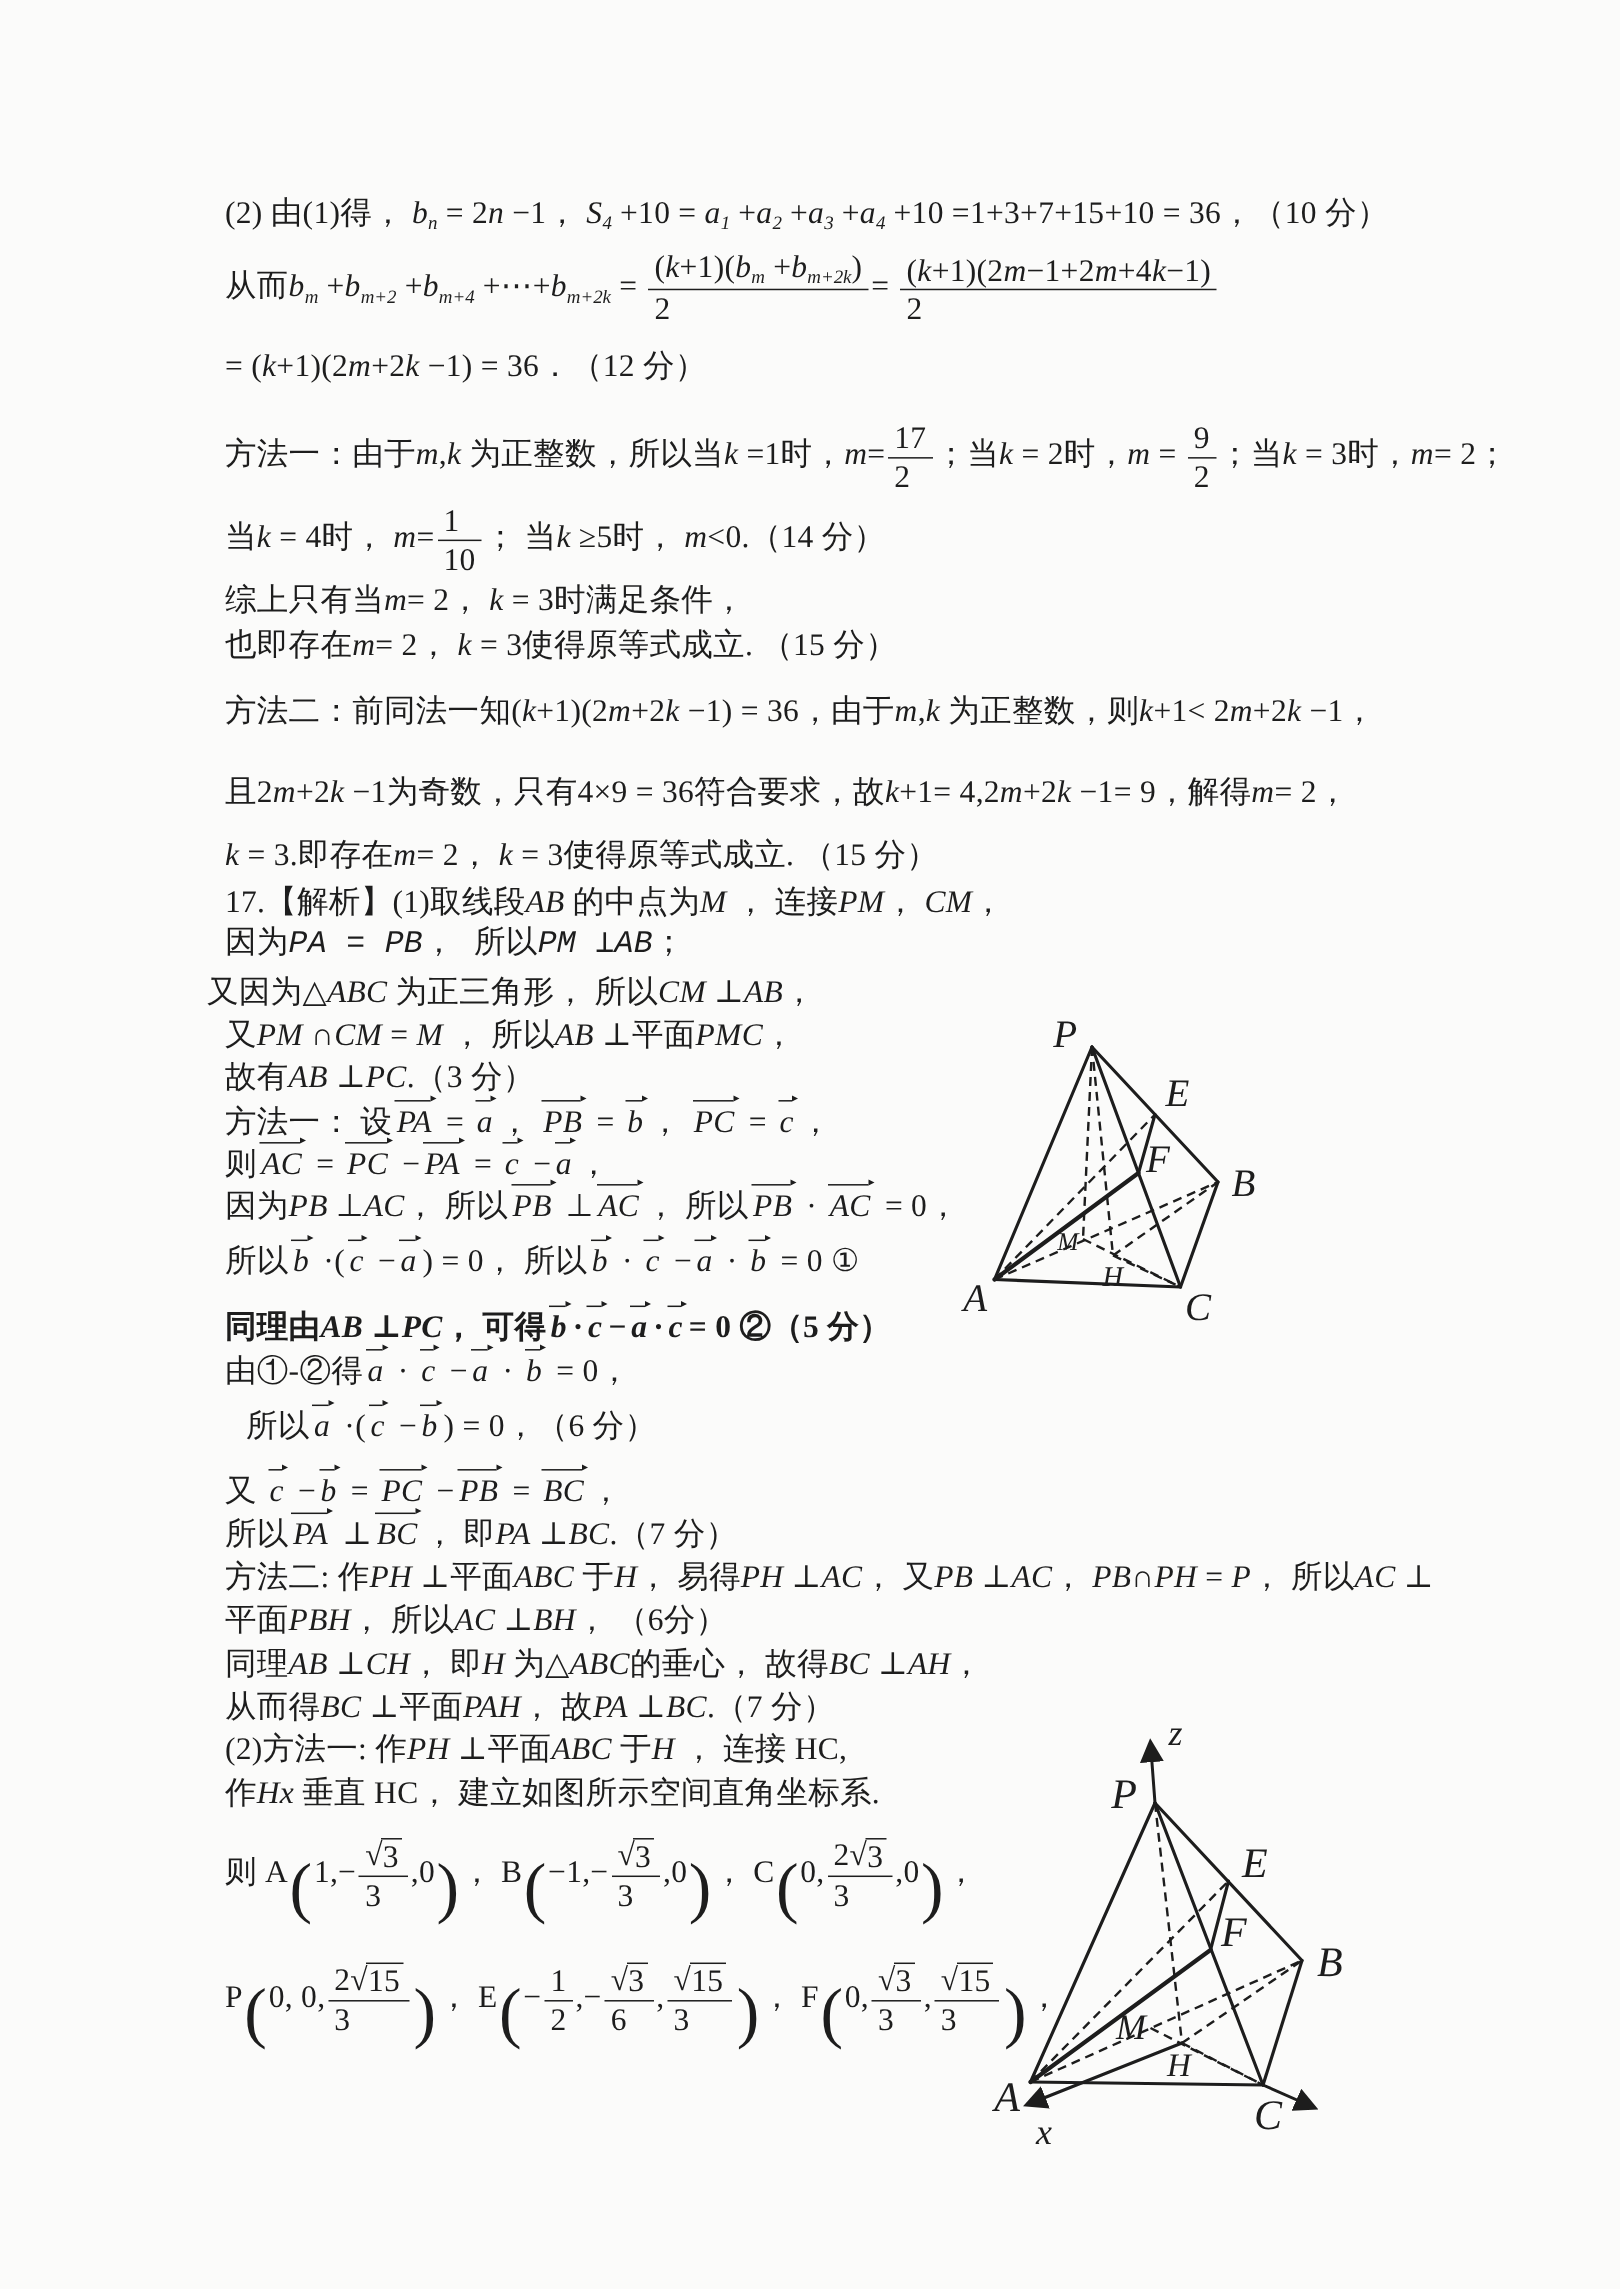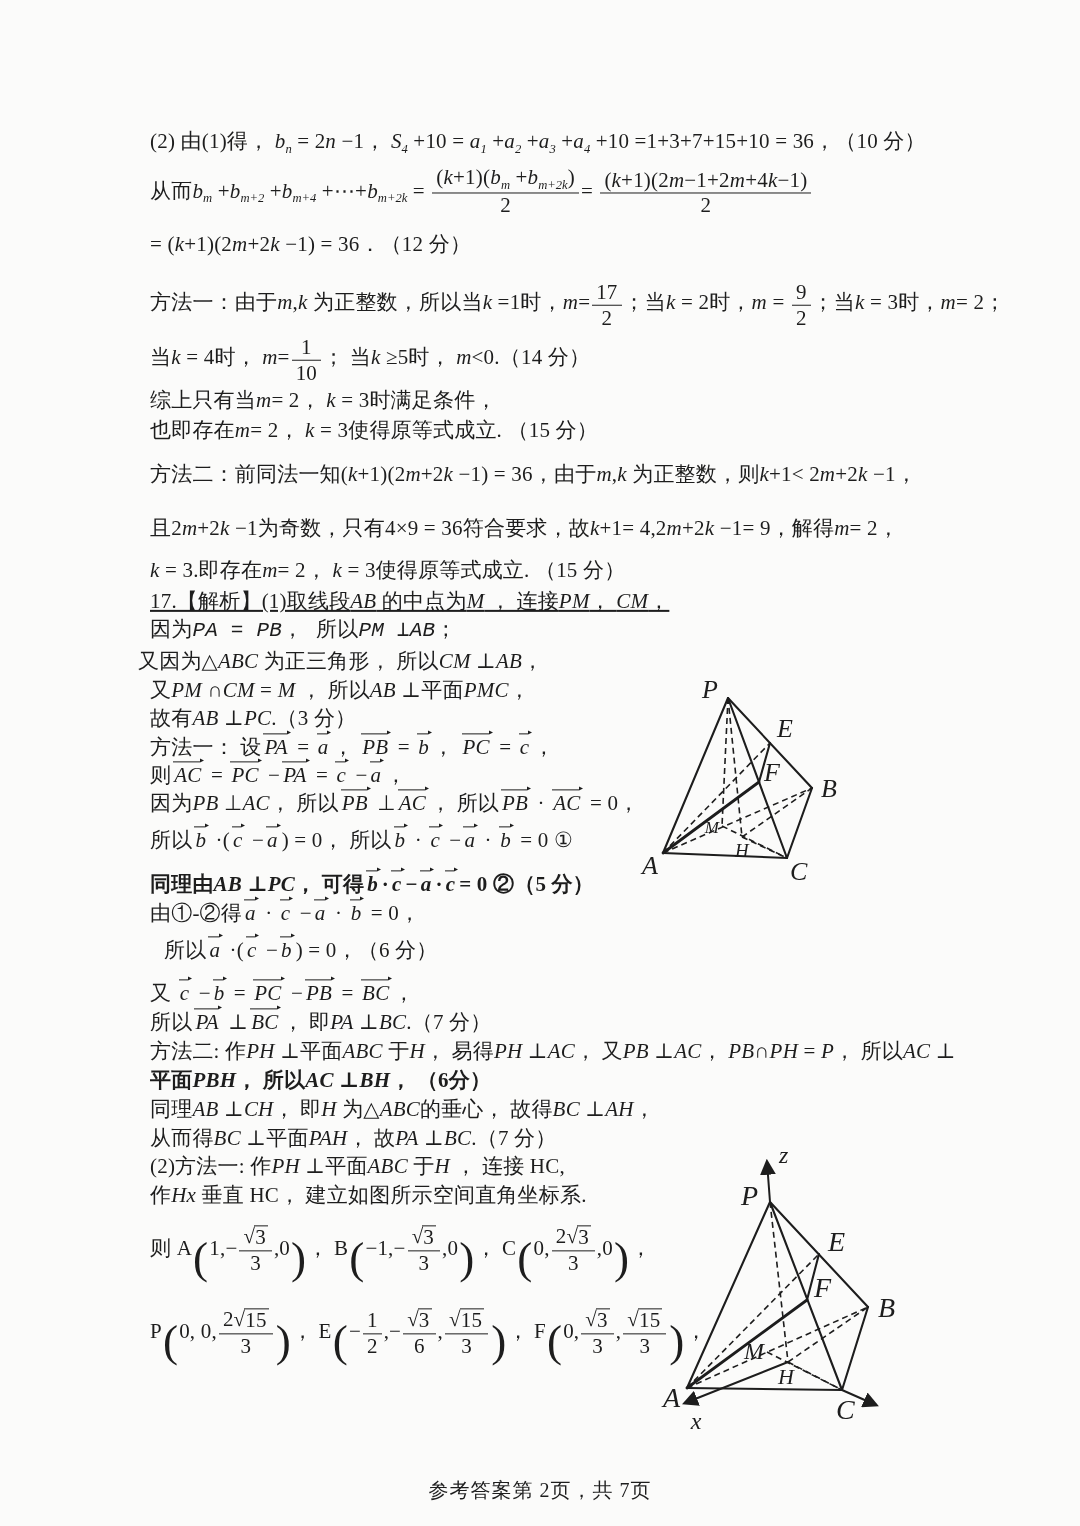--- a/index.html
+++ b/index.html
@@ -17,21 +17,21 @@
     position:absolute;
     transform:translateY(-50%);
     white-space:nowrap;
     font-size:21px;
     line-height:1.25;
     letter-spacing:0.2px;
   }
   .it{font-style:italic;}
   sub.ss{font-size:60%;font-style:italic;vertical-align:-0.35em;letter-spacing:0;}
   
-  .fr{display:inline-block;vertical-align:-0.72em;text-align:center;margin:0 2px;}
+  .fr{display:inline-block;vertical-align:-0.72em;text-align:left;margin:0 2px;}
   .fr .nu{display:block;border-bottom:1.4px solid currentColor;padding:0 4px;line-height:1.18;}
   .fr .de{display:block;padding:0 4px;line-height:1.18;}
   
   .ol{position:relative;display:inline-block;font-style:italic;padding:3px 3px 0 2px;line-height:1.05;margin:0 1px;}
   .ol::before{content:"";position:absolute;top:0;left:1px;right:4px;border-top:1.4px solid currentColor;}
   .ol::after{content:"";position:absolute;top:-2.6px;right:0;width:0;height:0;
     border-left:4.5px solid currentColor;border-top:2.8px solid transparent;border-bottom:2.8px solid transparent;}
   
   .rt{display:inline-flex;align-items:flex-start;}
   .rt .rs{line-height:1.08;}
@@ -54,36 +54,36 @@
       <div class="line" style="top: 143px; left: 150px;">(2) 由(1)得， <span class="it">b</span><sub class="ss">n</sub> = 2<span class="it">n</span> −1， <span class="it">S</span><sub class="ss">4</sub> +10 = <span class="it">a</span><sub class="ss">1</sub> +<span class="it">a</span><sub class="ss">2</sub> +<span class="it">a</span><sub class="ss">3</sub> +<span class="it">a</span><sub class="ss">4</sub> +10 =1+3+7+15+10 = 36，（10 分）</div>
       <div class="line" style="top: 192px; left: 150px;">从而<span class="it">b</span><sub class="ss">m</sub> +<span class="it">b</span><sub class="ss">m+2</sub> +<span class="it">b</span><sub class="ss">m+4</sub> +⋯+<span class="it">b</span><sub class="ss">m+2k</sub> = <span class="fr"><span class="nu">(<span class="it">k</span>+1)(<span class="it">b</span><sub class="ss">m</sub> +<span class="it">b</span><sub class="ss">m+2k</sub>)</span><span class="de">2</span></span>= <span class="fr"><span class="nu">(<span class="it">k</span>+1)(2<span class="it">m</span>−1+2<span class="it">m</span>+4<span class="it">k</span>−1)</span><span class="de">2</span></span></div>
       <div class="line" style="top: 244px; left: 150px;">= (<span class="it">k</span>+1)(2<span class="it">m</span>+2<span class="it">k</span> −1) = 36．（12 分）</div>
       <div class="line" style="top: 305px; left: 150px;">方法一：由于<span class="it">m</span>,<span class="it">k</span> 为正整数，所以当<span class="it">k</span> =1时，<span class="it">m</span>=<span class="fr"><span class="nu">17</span><span class="de">2</span></span>；当<span class="it">k</span> = 2时，<span class="it">m</span> = <span class="fr"><span class="nu">9</span><span class="de">2</span></span>；当<span class="it">k</span> = 3时，<span class="it">m</span>= 2；</div>
       <div class="line" style="top: 360px; left: 150px;">当<span class="it">k</span> = 4时， <span class="it">m</span>=<span class="fr"><span class="nu">1</span><span class="de">10</span></span>； 当<span class="it">k</span> ≥5时， <span class="it">m</span>&lt;0.（14 分）</div>
       <div class="line" style="top: 400px; left: 150px;">综上只有当<span class="it">m</span>= 2， <span class="it">k</span> = 3时满足条件，</div>
       <div class="line" style="top: 430px; left: 150px;">也即存在<span class="it">m</span>= 2， <span class="it">k</span> = 3使得原等式成立. （15 分）</div>
       <div class="line" style="top: 474px; left: 150px;">方法二：前同法一知(<span class="it">k</span>+1)(2<span class="it">m</span>+2<span class="it">k</span> −1) = 36，由于<span class="it">m</span>,<span class="it">k</span> 为正整数，则<span class="it">k</span>+1&lt; 2<span class="it">m</span>+2<span class="it">k</span> −1，</div>
       <div class="line" style="top: 528px; left: 150px;">且2<span class="it">m</span>+2<span class="it">k</span> −1为奇数，只有4×9 = 36符合要求，故<span class="it">k</span>+1= 4,2<span class="it">m</span>+2<span class="it">k</span> −1= 9，解得<span class="it">m</span>= 2，</div>
       <div class="line" style="top: 570px; left: 150px;"><span class="it">k</span> = 3.即存在<span class="it">m</span>= 2， <span class="it">k</span> = 3使得原等式成立. （15 分）</div>
-      <div class="line" style="top: 601px; left: 150px; text-decoration: underline;">17.【解析】(1)取线段<span class="it">AB</span> 的中点为<span class="it">M</span> ， 连接<span class="it">PM</span>， <span class="it">CM</span>，</div>
+      <div class="line" style="top: 601px; left: 150px;">17.【解析】(1)取线段<span class="it">AB</span> 的中点为<span class="it">M</span> ， 连接<span class="it">PM</span>， <span class="it">CM</span>，</div>
       <div class="line" style="top: 631px; left: 150px; font-family: Liberation Mono, monospace;">因为<span class="it">PA</span> = <span class="it">PB</span>， 所以<span class="it">PM</span> ⊥<span class="it">AB</span>；</div>
       <div class="line" style="top: 661px; left: 138px;">又因为△<span class="it">ABC</span> 为正三角形， 所以<span class="it">CM</span> ⊥<span class="it">AB</span>，</div>
       <div class="line" style="top: 690px; left: 150px;">又<span class="it">PM</span> ∩<span class="it">CM</span> = <span class="it">M</span> ， 所以<span class="it">AB</span> ⊥平面<span class="it">PMC</span>，</div>
       <div class="line" style="top: 718px; left: 150px;">故有<span class="it">AB</span> ⊥<span class="it">PC</span>.（3 分）</div>
       <div class="line" style="top: 747px; left: 150px;">方法一： 设<span class="ol">PA</span> = <span class="ol">a</span>， <span class="ol">PB</span> = <span class="ol">b</span>， <span class="ol">PC</span> = <span class="ol">c</span>，</div>
       <div class="line" style="top: 775px; left: 150px;">则<span class="ol">AC</span> = <span class="ol">PC</span> −<span class="ol">PA</span> = <span class="ol">c</span> −<span class="ol">a</span>，</div>
       <div class="line" style="top: 803px; left: 150px; font-family: Liberation Serif, serif;">因为<span class="it">PB</span> ⊥<span class="it">AC</span>， 所以<span class="ol">PB</span> ⊥<span class="ol">AC</span>， 所以<span class="ol">PB</span> · <span class="ol">AC</span> = 0，</div>
       <div class="line" style="top: 840px; left: 150px;">所以<span class="ol">b</span> ·(<span class="ol">c</span> −<span class="ol">a</span>) = 0， 所以<span class="ol">b</span> · <span class="ol">c</span> −<span class="ol">a</span> · <span class="ol">b</span> = 0 ①</div>
       <div class="line" style="top: 884px; left: 150px; font-weight: bold;">同理由<span class="it">AB</span> ⊥<span class="it">PC</span>， 可得<span class="ol">b</span>·<span class="ol">c</span>−<span class="ol">a</span>·<span class="ol">c</span>= 0 ②（5 分）</div>
       <div class="line" style="top: 913px; left: 150px;">由①-②得<span class="ol">a</span> · <span class="ol">c</span> −<span class="ol">a</span> · <span class="ol">b</span> = 0，</div>
       <div class="line" style="top: 950px; left: 164px; text-align: right;">所以<span class="ol">a</span> ·(<span class="ol">c</span> −<span class="ol">b</span>) = 0，（6 分）</div>
       <div class="line" style="top: 993px; left: 150px;">又 <span class="ol">c</span> −<span class="ol">b</span> = <span class="ol">PC</span> −<span class="ol">PB</span> = <span class="ol">BC</span>，</div>
       <div class="line" style="top: 1022px; left: 150px;">所以<span class="ol">PA</span> ⊥<span class="ol">BC</span>， 即<span class="it">PA</span> ⊥<span class="it">BC</span>.（7 分）</div>
       <div class="line" style="top: 1051px; left: 150px;">方法二: 作<span class="it">PH</span> ⊥平面<span class="it">ABC</span> 于<span class="it">H</span>， 易得<span class="it">PH</span> ⊥<span class="it">AC</span>， 又<span class="it">PB</span> ⊥<span class="it">AC</span>， <span class="it">PB</span>∩<span class="it">PH</span> = <span class="it">P</span>， 所以<span class="it">AC</span> ⊥</div>
-      <div class="line" style="top: 1080px; left: 150px; font-weight: bold;">平面<span class="it">PBH</span>， 所以<span class="it">AC</span> ⊥<span class="it">BH</span>， （6分）</div>
+      <div class="line" style="top: 1080px; left: 150px;">平面<span class="it">PBH</span>， 所以<span class="it">AC</span> ⊥<span class="it">BH</span>， （6分）</div>
       <div class="line" style="top: 1109px; left: 150px;">同理<span class="it">AB</span> ⊥<span class="it">CH</span>， 即<span class="it">H</span> 为△<span class="it">ABC</span>的垂心， 故得<span class="it">BC</span> ⊥<span class="it">AH</span>，</div>
       <div class="line" style="top: 1138px; left: 150px;">从而得<span class="it">BC</span> ⊥平面<span class="it">PAH</span>， 故<span class="it">PA</span> ⊥<span class="it">BC</span>.（7 分）</div>
       <div class="line" style="top: 1166px; left: 150px;">(2)方法一: 作<span class="it">PH</span> ⊥平面<span class="it">ABC</span> 于<span class="it">H</span> ， 连接 HC,</div>
       <div class="line" style="top: 1195px; left: 150px;">作<span class="it">Hx</span> 垂直 HC， 建立如图所示空间直角坐标系.</div>
       <div class="line" style="top: 1250px; left: 150px;">则 A<span class="bp">(</span>1,−<span class="fr"><span class="nu"><span class="rt">
               <span class="rs">√</span>
               <span class="rb">3</span>
             </span></span><span class="de">3</span></span>,0<span class="bp">)</span>， B<span class="bp">(</span>−1,−<span class="fr"><span class="nu"><span class="rt">
               <span class="rs">√</span>
               <span class="rb">3</span>
@@ -175,15 +175,14 @@
       <text class="vlab" x="174" y="152" font-size="28">F</text>
       <text class="vlab" x="238" y="172" font-size="28">B</text>
       <text class="vlab" x="124" y="214" font-size="24" text-anchor="end">M</text>
       <text class="vlab" x="146" y="239" font-size="22" text-anchor="middle">H</text>
       <text class="vlab" x="40" y="262" font-size="28" text-anchor="end">A</text>
       <text class="vlab" x="196" y="274" font-size="28">C</text>
       <text class="vlab" x="56" y="284" font-size="24" text-anchor="middle">x</text>
     </g>
   </svg>
 
-  <div id="footer" style="top: 1477px;">参考答案第 2页，共 7页</div>
 
 </div>
 
 </body></html>

